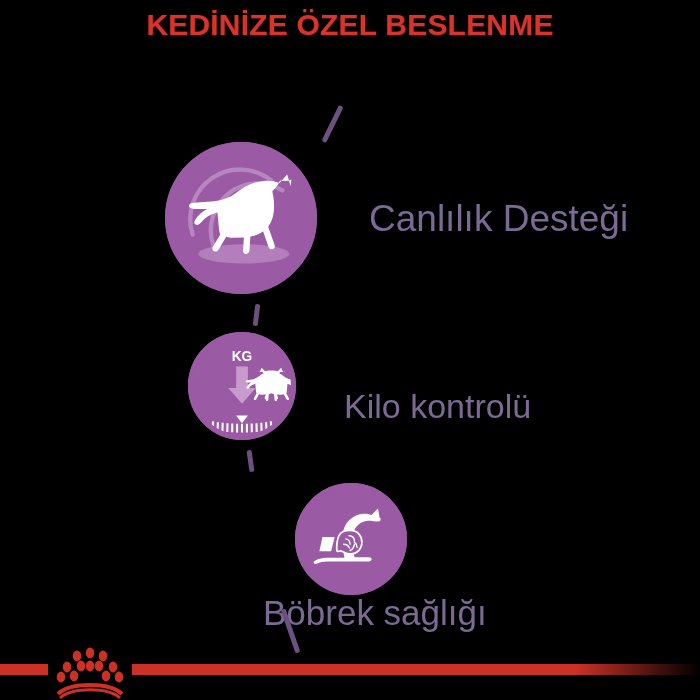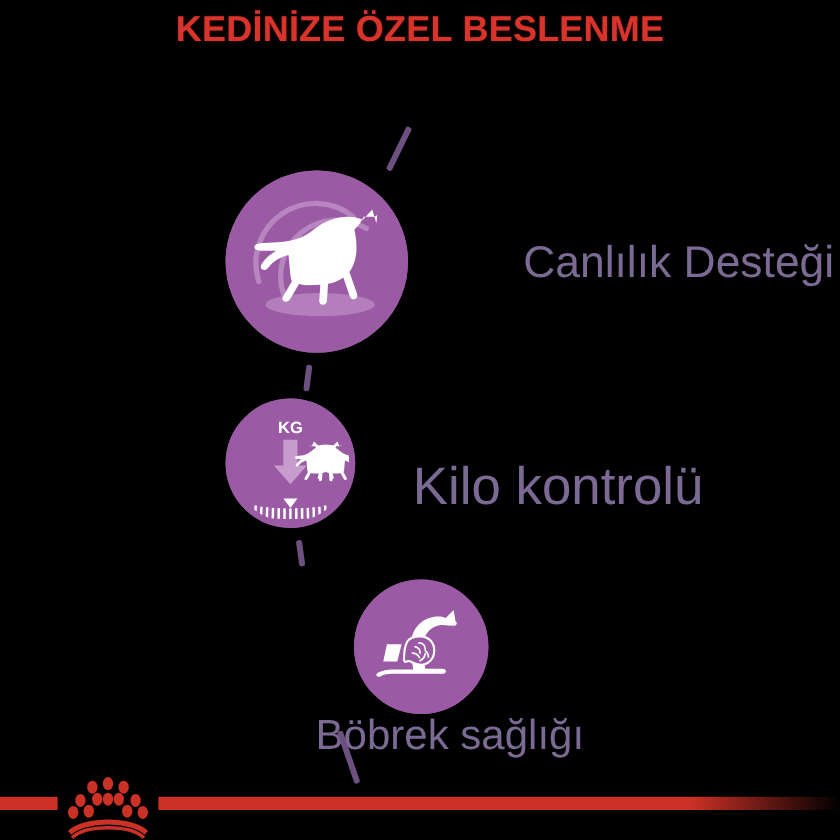--- a/index.html
+++ b/index.html
@@ -62,29 +62,29 @@
 
   .label {
     color: #7b6a94;
     font-family: "Liberation Sans", sans-serif;
     font-weight: normal;
     white-space: nowrap;
     line-height: 1;
   }
 
   
-  #feature-vitality   { left: 188px; top: 142px; gap: 44px; }
+  #feature-vitality   { left: 165px; top: 142px; }
   #feature-vitality .badge  { width: 152px; height: 152px; }
   #feature-vitality .inner  { inset: 7px; }
   #feature-vitality .label  { margin-left: 52px; font-size: 37px; }
 
   #feature-weight     { left: 188px; top: 332px; }
   #feature-weight .badge   { width: 108px; height: 108px; }
   #feature-weight .inner   { inset: 5px; text-align: center; }
-  #feature-weight .label   { margin-left: 48px; font-size: 44px; margin-top: 40px; }
+  #feature-weight .label   { margin-left: 48px; font-size: 34px; margin-top: 40px; }
 
   #feature-kidney     { left: 215px; top: 483px; flex-direction: column; }
   #feature-kidney .badge   { width: 112px; height: 112px; }
   #feature-kidney .inner   { inset: 5px; }
   #feature-kidney .label   { margin-left: 48px; font-size: 35px; }
 
   
   .connector {
     position: absolute;
     background: #6c5080;

